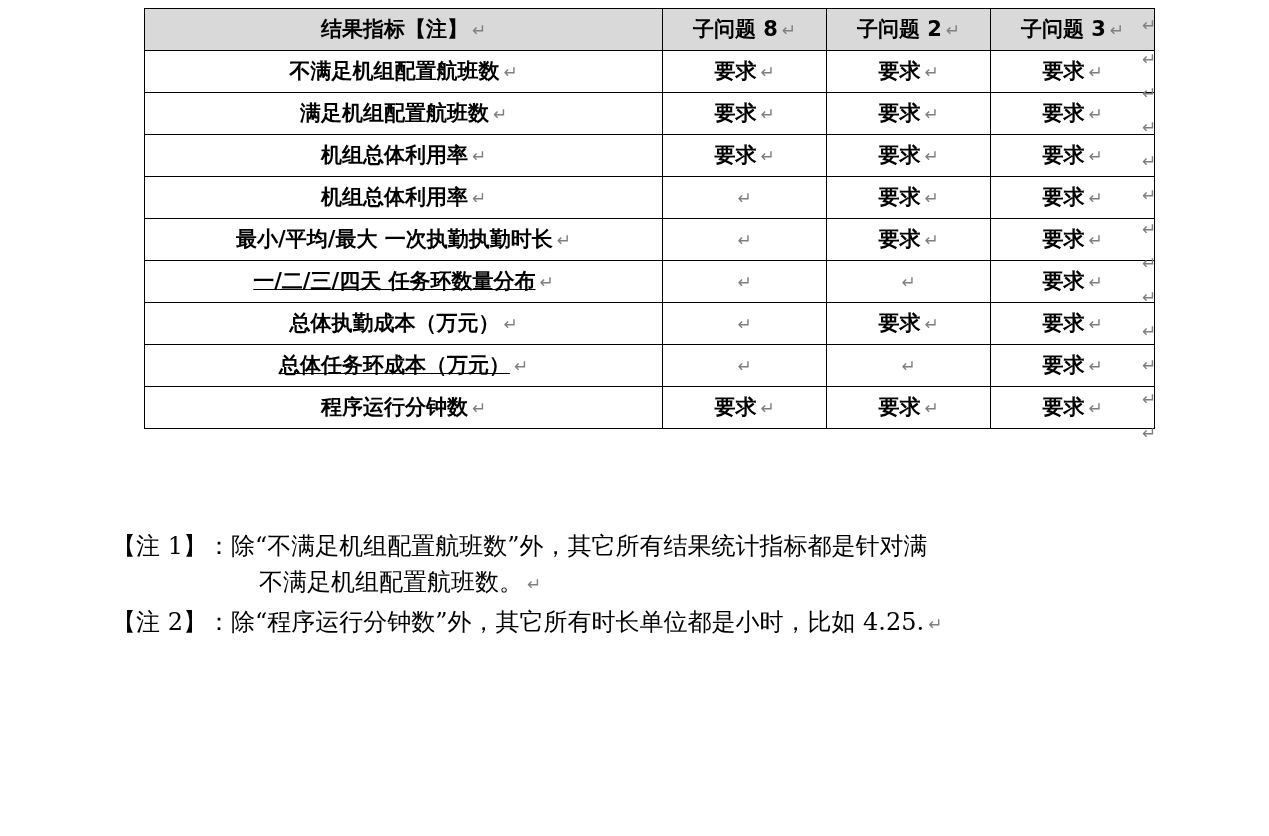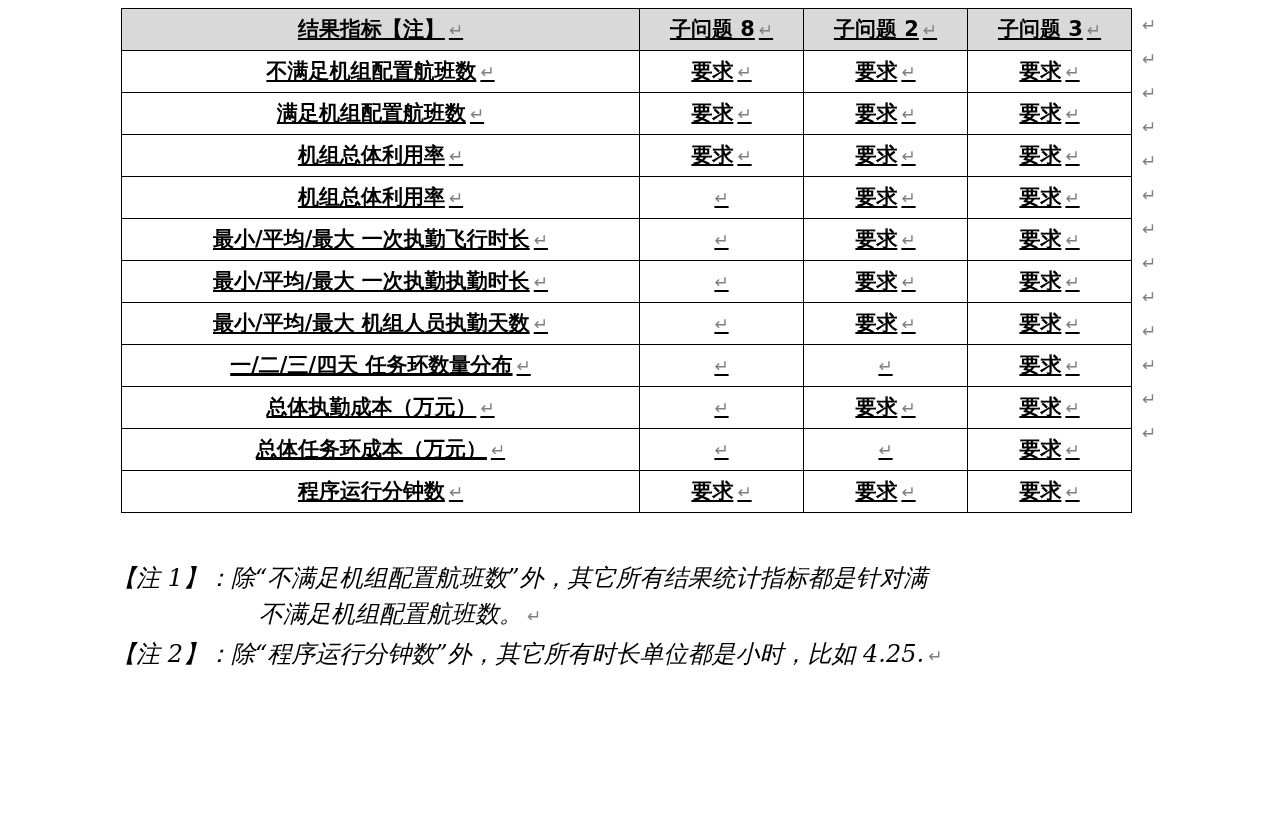--- a/index.html
+++ b/index.html
@@ -16,24 +16,23 @@
   }
   .page {
     position: relative;
     width: 1269px;
     height: 836px;
   }
 
   
   .table-wrap {
     position: absolute;
-    left: 121px;
+    left: 144px;
     top: 8px;
     width: 1010px;
-    text-decoration: underline;
   }
   table.result-table {
     border-collapse: collapse;
     table-layout: fixed;
     width: 1010px;
   }
   table.result-table td,
   table.result-table th {
     border: 1px solid #000000;
     text-align: center;
@@ -90,23 +89,22 @@
     background-repeat: repeat-x;
     background-position: 0 bottom;
     padding-bottom: 2px;
   }
   .ul { text-decoration: underline; text-decoration-thickness: 1px; text-align: center; }
 
   
   .notes {
     position: absolute;
     left: 112px;
-    top: 560px;
+    top: 528px;
     width: 1150px;
-    font-style: italic;
   }
   .note {
     display: flex;
     align-items: flex-start;
     margin-bottom: 2px;
   }
   .note-label {
     flex: 0 0 auto;
     font-family: "DejaVu Serif", "Liberation Serif", serif;
     font-size: 24px;
@@ -170,33 +168,21 @@
           <td><span>要求</span><span class="pilcrow">↵</span></td>
           <td><span>要求</span><span class="pilcrow">↵</span></td>
         </tr>
         <tr>
           <td><span>机组总体利用率</span><span class="pilcrow">↵</span></td>
           <td><span class="pilcrow-only">↵</span></td>
           <td><span>要求</span><span class="pilcrow">↵</span></td>
           <td><span>要求</span><span class="pilcrow">↵</span></td>
         </tr>
         <tr>
-          <td><span>最小/平均/最大 一次执勤飞行时长</span><span class="pilcrow">↵</span></td>
-          <td><span class="pilcrow-only">↵</span></td>
-          <td><span>要求</span><span class="pilcrow">↵</span></td>
-          <td><span>要求</span><span class="pilcrow">↵</span></td>
-        </tr>
-        <tr>
           <td><span class="squiggle">最小/平均/最大 一次执勤执勤时长</span><span class="pilcrow">↵</span></td>
-          <td><span class="pilcrow-only">↵</span></td>
-          <td><span>要求</span><span class="pilcrow">↵</span></td>
-          <td><span>要求</span><span class="pilcrow">↵</span></td>
-        </tr>
-        <tr>
-          <td><span>最小/平均/最大 机组人员执勤天数</span><span class="pilcrow">↵</span></td>
           <td><span class="pilcrow-only">↵</span></td>
           <td><span>要求</span><span class="pilcrow">↵</span></td>
           <td><span>要求</span><span class="pilcrow">↵</span></td>
         </tr>
         <tr>
           <td><span class="squiggle ul">一/二/三/四天 任务环数量分布</span><span class="pilcrow">↵</span></td>
           <td><span class="pilcrow-only">↵</span></td>
           <td><span class="pilcrow-only">↵</span></td>
           <td><span>要求</span><span class="pilcrow">↵</span></td>
         </tr>

